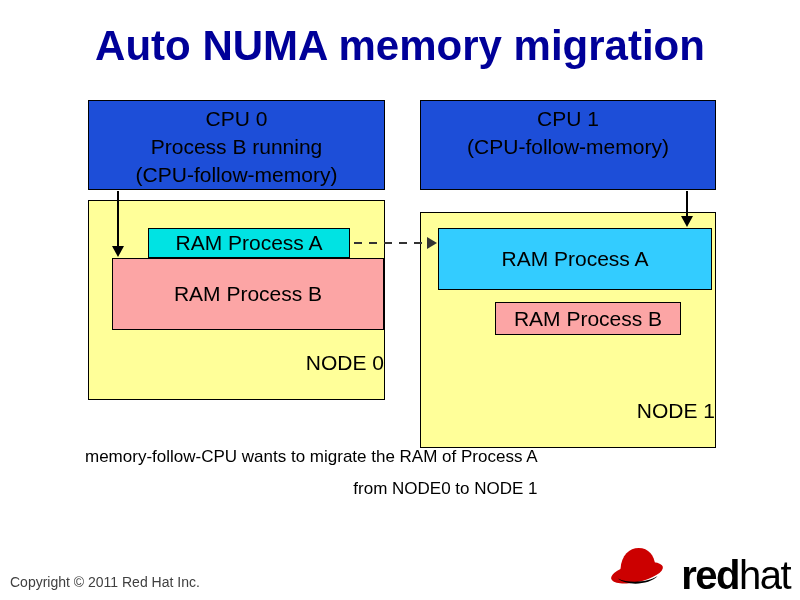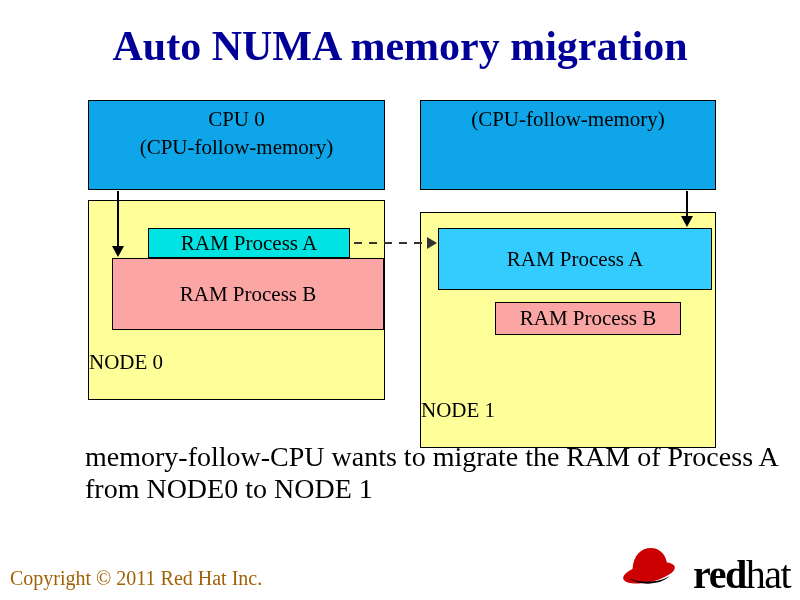--- a/index.html
+++ b/index.html
@@ -1,71 +1,73 @@
 <!DOCTYPE html>
 <html><head>
 <meta charset="utf-8">
 <style>
   html,body{margin:0;padding:0;background:#ffffff;}
   .slide{
     position:relative;width:800px;height:600px;background:#ffffff;
-    font-family:Liberation Serif, serif;color:#000;overflow:hidden;
+    font-family:Liberation Sans, sans-serif;color:#000;overflow:hidden;
   }
   .title{
     position:absolute;top:22px;left:0;width:100%;margin:0;
     text-align:center;font-size:42px;font-weight:bold;color:#000099;
     letter-spacing:0px;
   }
   .box{position:absolute;border:1px solid #000;box-sizing:border-box;}
   .cpu{
-    background:#0ea5e9;text-align:center;font-size:21px;line-height:28px;
+    background:#1d4ed8;text-align:center;font-size:21px;line-height:28px;
     padding-top:4px;
   }
   .node{background:#FFFF99;}
   .node-label{
-    position:absolute;bottom:24px;left:0;width:100%;text-align:left;
+    position:absolute;bottom:24px;left:0;width:100%;text-align:right;
     font-size:21px;
   }
   .ram{
     position:absolute;border:1px solid #000;box-sizing:border-box;
     display:flex;align-items:center;justify-content:center;font-size:21px;
   }
   .ram-a0{background:#00E3E3;}
   .ram-b{background:#fca5a5;}
   .ram-a1{background:#33CCFF;}
   .overlay{position:absolute;left:0;top:0;pointer-events:none;}
   .caption{
-    position:absolute;left:85px;top:441px;font-size:28px;line-height:32px;
+    position:absolute;left:85px;top:441px;font-size:17px;line-height:32px;text-align:right;
   }
   .copyright{
-    position:absolute;left:10px;bottom:10px;font-size:20px;color:#a16207;
+    position:absolute;left:10px;bottom:10px;font-size:14px;color:#404040;
   }
   .logo{
     position:absolute;right:10px;bottom:6px;display:flex;align-items:flex-end;
   }
   .hat-icon{display:block;margin-right:2px;margin-bottom:2px;}
   .wordmark{
     font-size:40px;line-height:0.95;color:#000;letter-spacing:-1.5px;
   }
   .wordmark .w-red{font-weight:bold;margin-left:13px;}
   .wordmark .w-hat{font-weight:normal;}
 </style>
 </head>
 <body>
 
 <div class="slide">
 
   <h1 class="title">Auto NUMA memory migration</h1>
 
   <div class="box cpu" style="left:88px;top:100px;width:297px;height:90px;">
     <div>CPU 0</div>
+    <div>Process B running</div>
     <div>(CPU-follow-memory)</div>
   </div>
 
   <div class="box cpu" style="left:420px;top:100px;width:296px;height:90px;">
+    <div>CPU 1</div>
     <div>(CPU-follow-memory)</div>
   </div>
 
   <div class="box node" style="left:88px;top:200px;width:297px;height:200px;">
     <div class="node-label">NODE 0</div>
   </div>
 
   <div class="box node" style="left:420px;top:212px;width:296px;height:236px;">
     <div class="node-label">NODE 1</div>
   </div>

